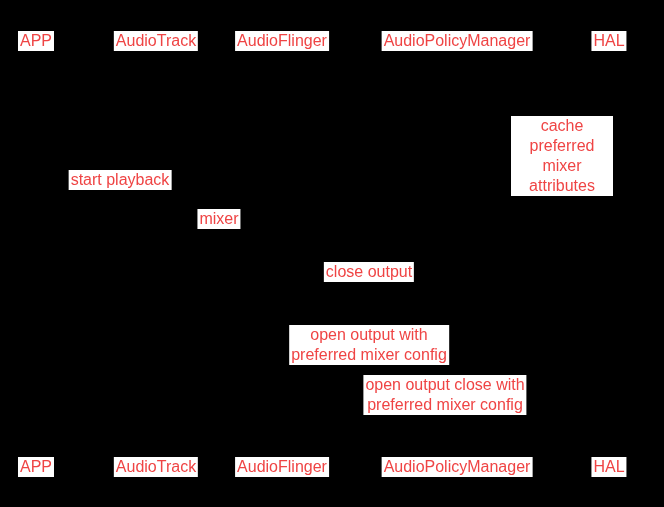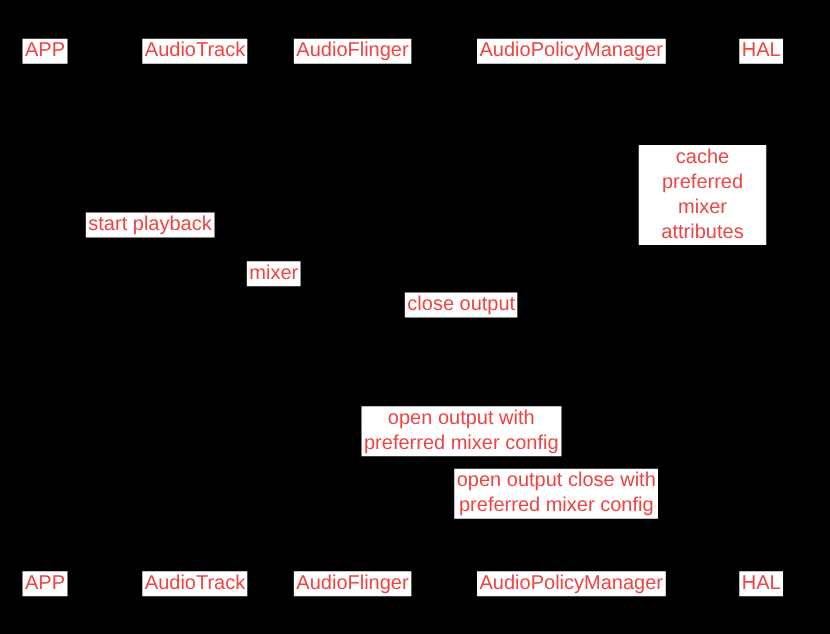--- a/index.html
+++ b/index.html
@@ -37,21 +37,21 @@
   <div class="label participant" style="left:36px;  top:31px;">APP</div>
   <div class="label participant" style="left:156px; top:31px;">AudioTrack</div>
   <div class="label participant" style="left:282px; top:31px;">AudioFlinger</div>
   <div class="label participant" style="left:457px; top:31px;">AudioPolicyManager</div>
   <div class="label participant" style="left:609px; top:31px;">HAL</div>
 
   <div class="label message" style="left:562px; top:116px;">cache preferred
 mixer attributes</div>
   <div class="label message" style="left:96px;  top:170px;margin-left:24px;">start playback</div>
   <div class="label message" style="left:219px; top:209px;">mixer</div>
-  <div class="label message" style="left:369px; top:234px;">close output</div>
+  <div class="label message" style="left:369px; top:262px;">close output</div>
   <div class="label message" style="left:369px; top:325px;">open output with
 preferred mixer config</div>
   <div class="label message" style="left:445px; top:375px;">open output close with
 preferred mixer config</div>
 
   <div class="label participant" style="left:36px;  top:457px;">APP</div>
   <div class="label participant" style="left:156px; top:457px;">AudioTrack</div>
   <div class="label participant" style="left:282px; top:457px;">AudioFlinger</div>
   <div class="label participant" style="left:457px; top:457px;">AudioPolicyManager</div>
   <div class="label participant" style="left:609px; top:457px;">HAL</div>

